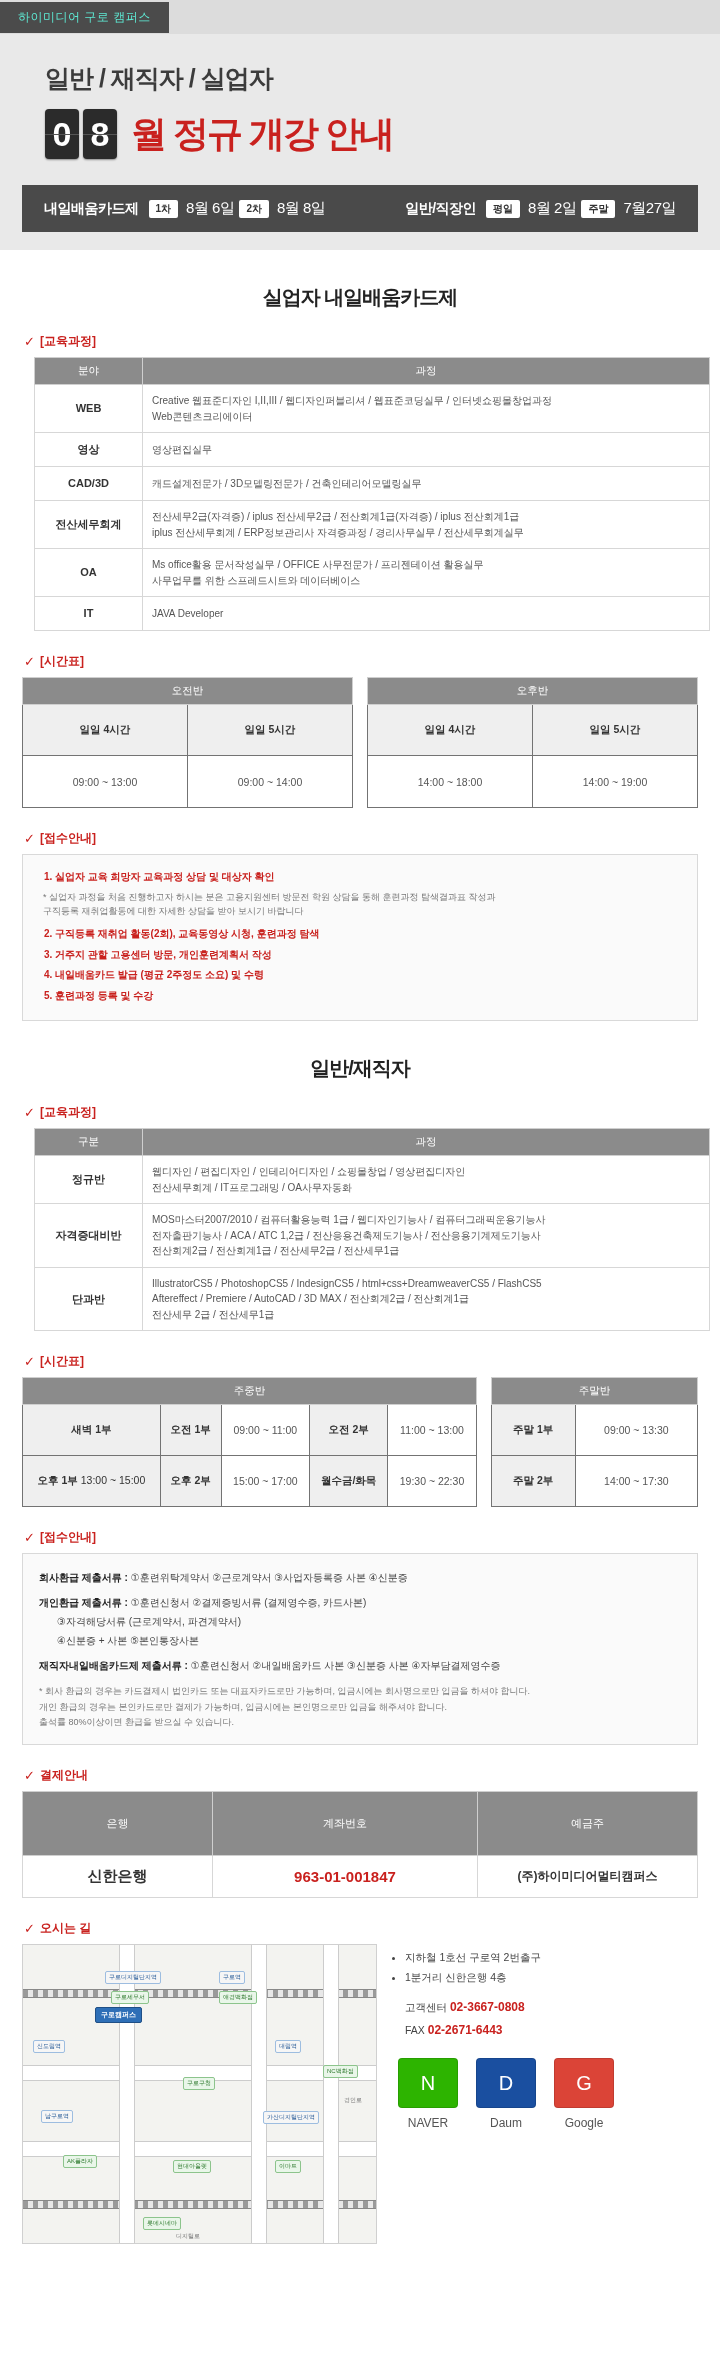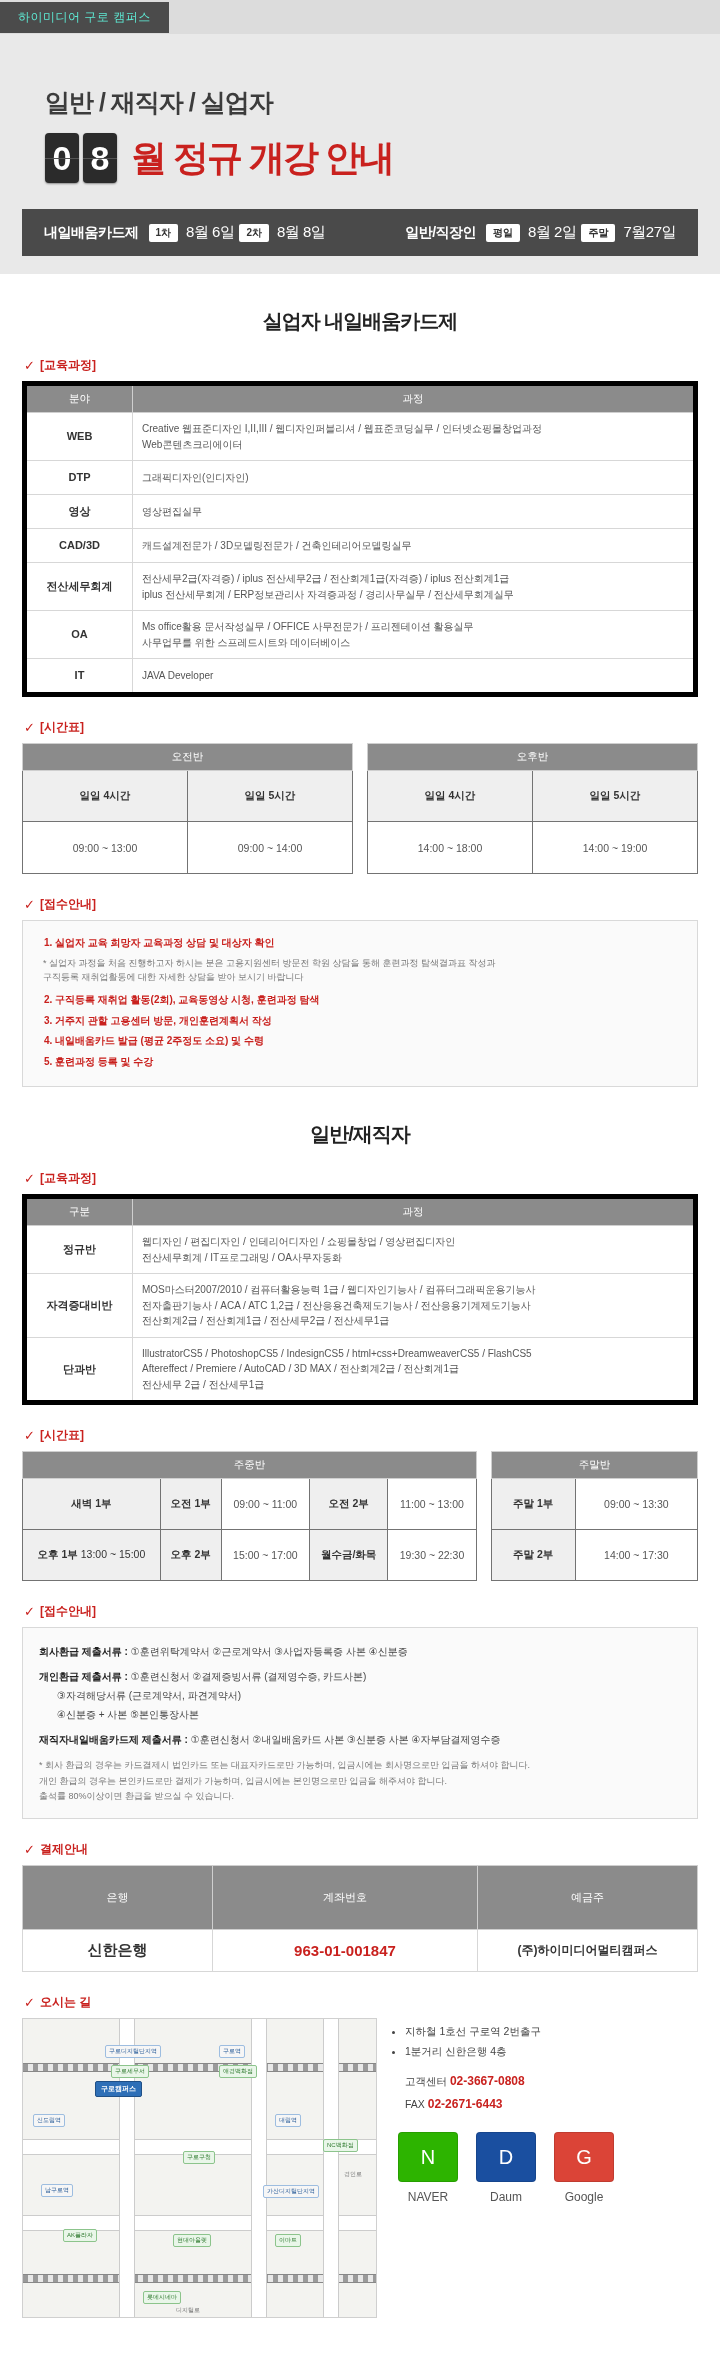--- a/index.html
+++ b/index.html
@@ -26,21 +26,21 @@
     font-size:12px;
     padding:7px 18px;
     letter-spacing:.5px;
   }
 
   
   .hero {
     background:#e9e9e9;
     padding:28px 0 0 0;
   }
-  .hero-inner { padding:0 45px;margin-top:24px; }
+  .hero-inner { padding:0 45px; }
   .hero-sub {
     font-size:25px;
     color:#3c3c3c;
     font-weight:bold;
     letter-spacing:-1px;
     margin-bottom:14px;
   }
   .hero-title-row { display:flex; align-items:center; gap:14px; }
   .flip {
     display:flex; gap:4px;
@@ -104,21 +104,21 @@
   }
   .blk-title {
     display:flex; align-items:center; gap:5px;
     font-size:12px; font-weight:bold; color:#c9211e;
     margin:0 0 7px 2px;
   }
   .blk-title .chk { color:#c9211e; font-size:13px; }
   .blk-title .t { color:#c9211e; }
 
   table { border-collapse:collapse; width:100%; }
-  .tbl { border:5px solid #000000; font-size:10px; }
+  .tbl { border:1px solid #000000; font-size:10px;margin-left:12px; }
   .tbl th {
     background:#8b8b8b; color:#fff; font-weight:normal;
     padding:6px 4px; border:1px solid #cfcfcf;
     font-size:10.5px;
   }
   .tbl td {
     border:1px solid #d7d7d7;
     padding:8px 9px;
     vertical-align:middle;
     line-height:1.55;
@@ -306,24 +306,20 @@
         <tr>
           <th style="width:108px">분야</th>
           <th>과정</th>
         </tr>
       </thead>
       <tbody>
         <tr>
             <td class="cat">WEB</td>
             <td style="white-space:pre-line">Creative 웹표준디자인 I,II,III / 웹디자인퍼블리셔 / 웹표준코딩실무 / 인터넷쇼핑몰창업과정
 Web콘텐츠크리에이터</td>
-          </tr>
-        <tr>
-            <td class="cat">DTP</td>
-            <td style="white-space:pre-line">그래픽디자인(인디자인)</td>
           </tr>
         <tr>
             <td class="cat">영상</td>
             <td style="white-space:pre-line">영상편집실무</td>
           </tr>
         <tr>
             <td class="cat">CAD/3D</td>
             <td style="white-space:pre-line">캐드설계전문가 / 3D모델링전문가 / 건축인테리어모델링실무</td>
           </tr>
         <tr>

